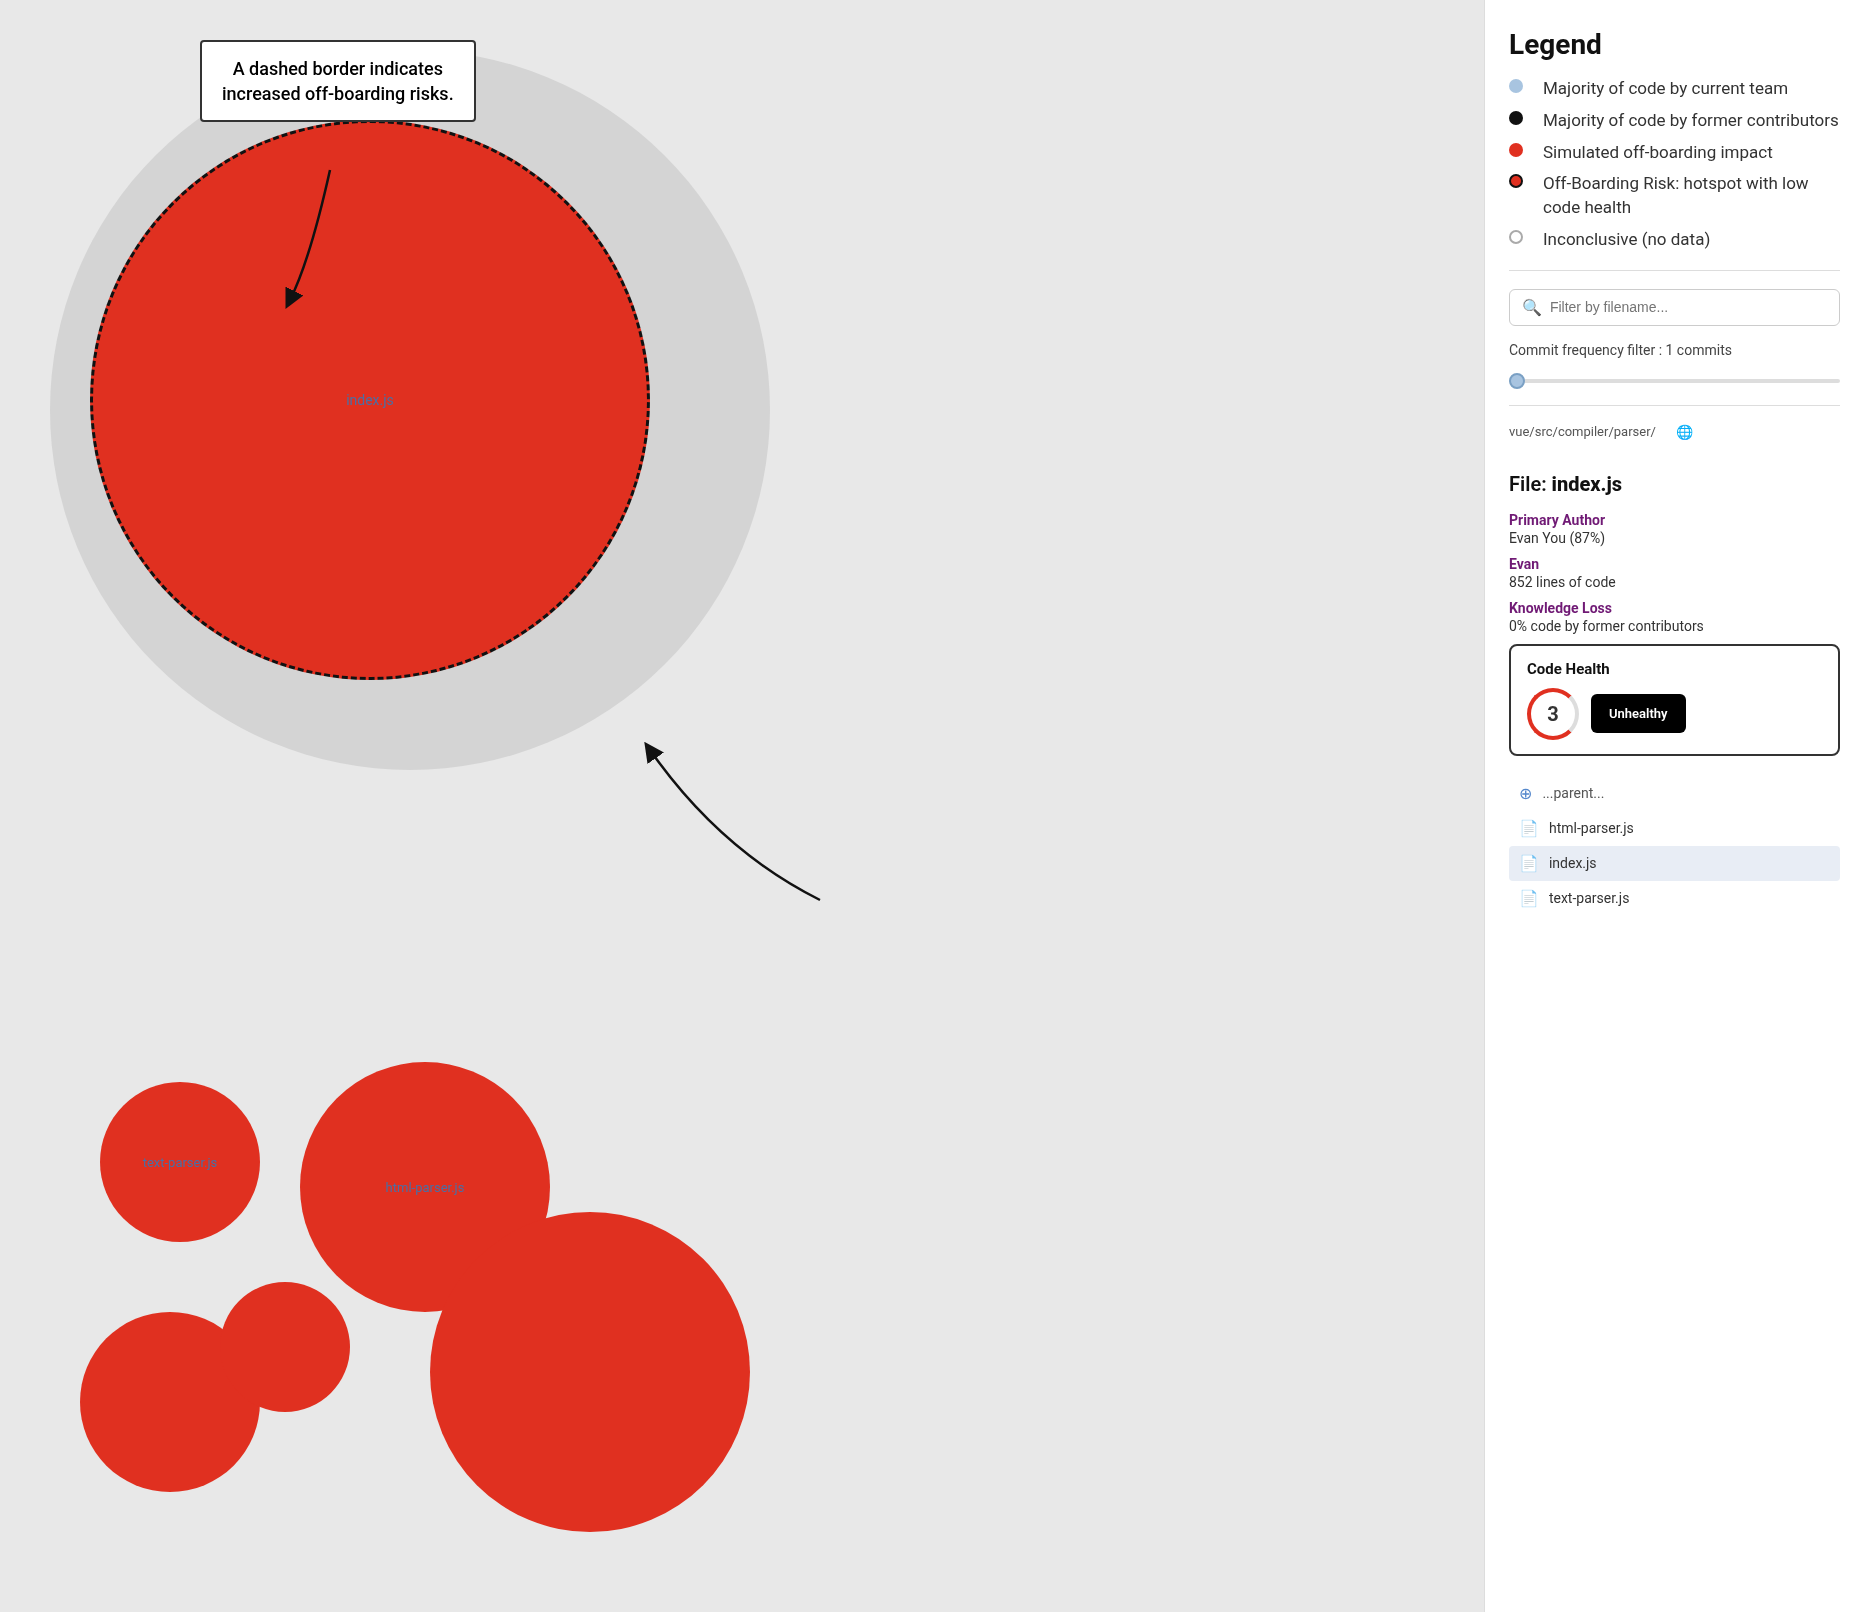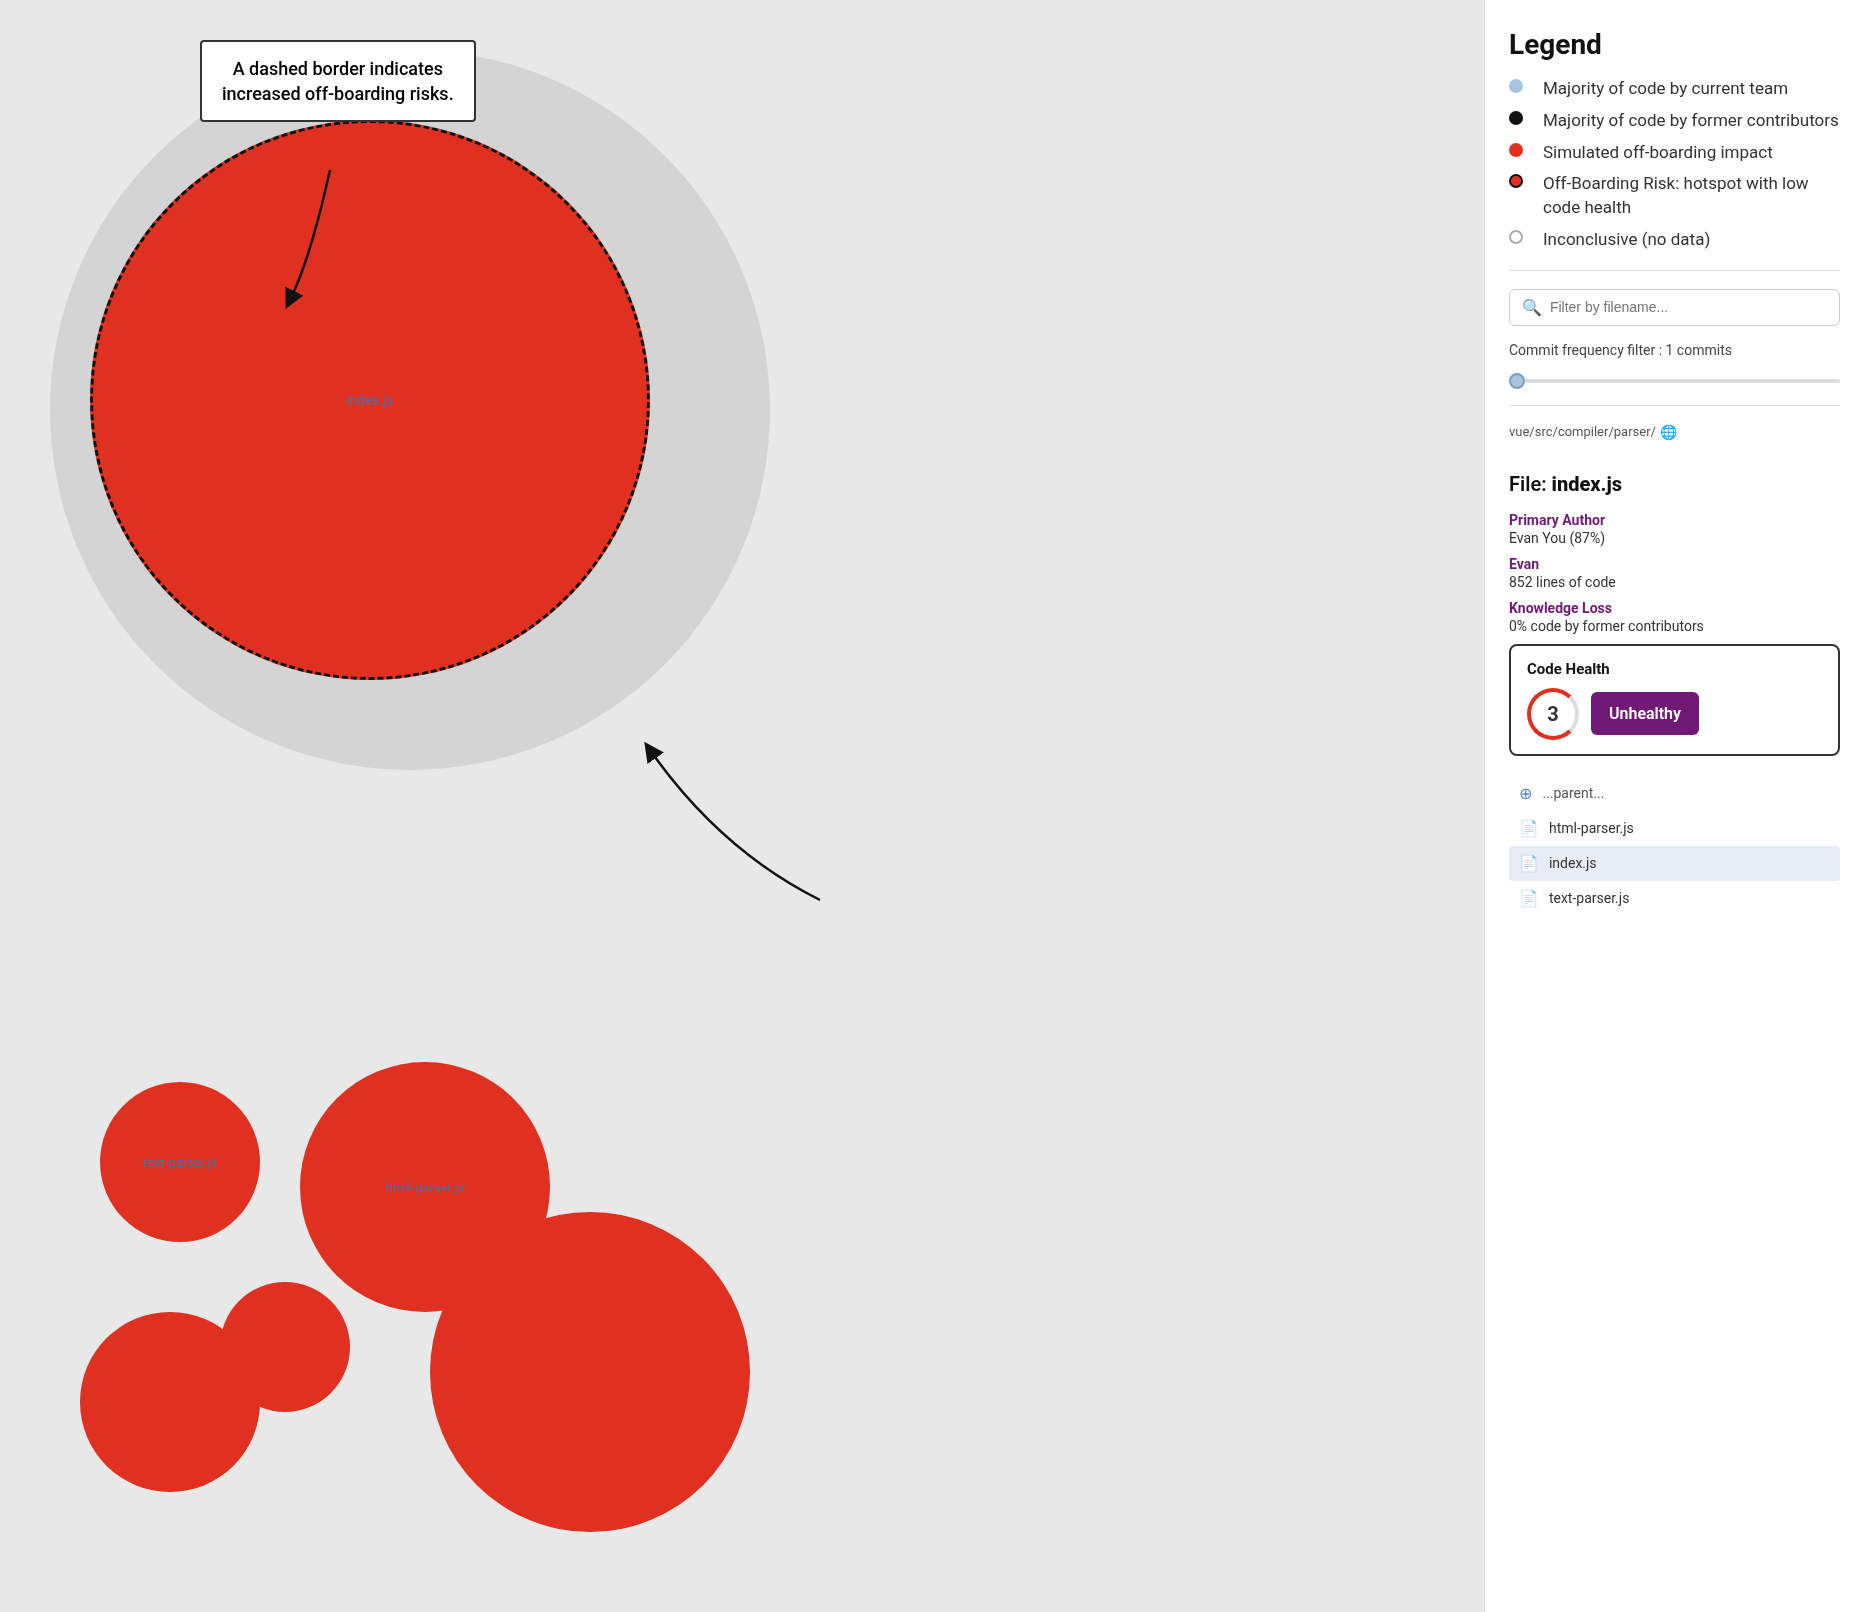--- a/index.html
+++ b/index.html
@@ -250,21 +250,21 @@
       border: 2px solid #7aa0c4;
       cursor: pointer;
     }
 
     .file-path {
       font-size: 13px;
       color: #555;
       margin-bottom: 0;
       display: flex;
       align-items: center;
-      gap: 4px;
+      gap: 20px;
     }
 
     .file-title {
       font-size: 20px;
       font-weight: 600;
       margin-bottom: 16px;
       color: #111;
       margin-top: 32px;
     }
 
@@ -319,25 +319,25 @@
       display: flex;
       align-items: center;
       justify-content: center;
       font-size: 20px;
       font-weight: 700;
       color: #333;
       position: relative;
     }
 
     .health-badge {
-      background: #701a75;
+      background: #000000;
       color: white;
       padding: 12px 18px;
       border-radius: 6px;
-      font-size: 16px;
+      font-size: 13px;
       font-weight: 600;
     }
 
     
     .file-list-item {
       display: flex;
       align-items: center;
       gap: 10px;
       padding: 8px 10px;
       font-size: 14px;

